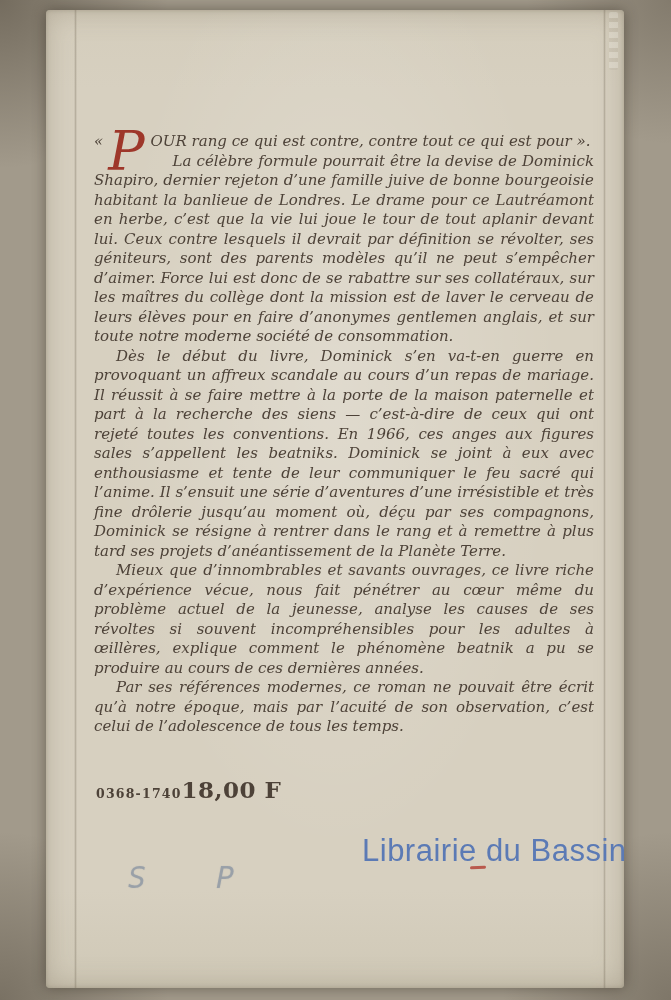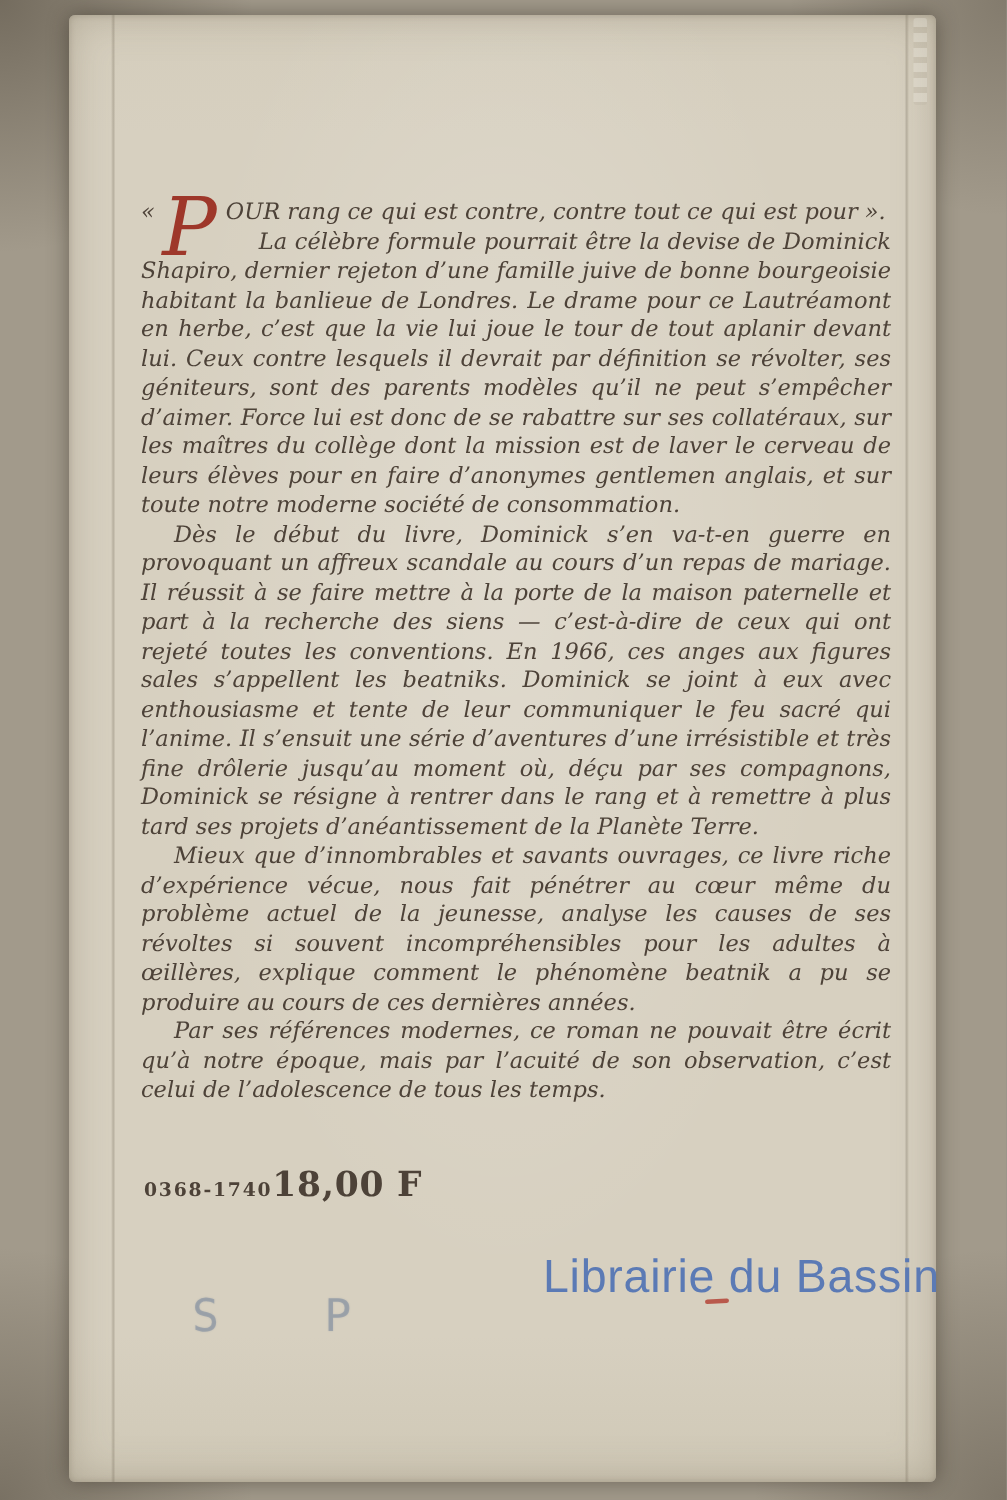--- a/index.html
+++ b/index.html
@@ -122,20 +122,21 @@
     transform:rotate(-3deg);
   }
   .stamp{
     position:absolute;
     left:128px; top:860px;
     font-family:"DejaVu Sans Mono", monospace;
     font-size:30px;
     letter-spacing:26px;
     color:rgba(95,115,145,.35);
     text-shadow:0 0 1px rgba(95,115,145,.25);
+    font-style:italic;
   }
 </style>
 </head>
 <body>
 
 <div class="photo">
 
   <div class="cover">
     <div class="crease-left"></div>
     <div class="crease-right"></div>

